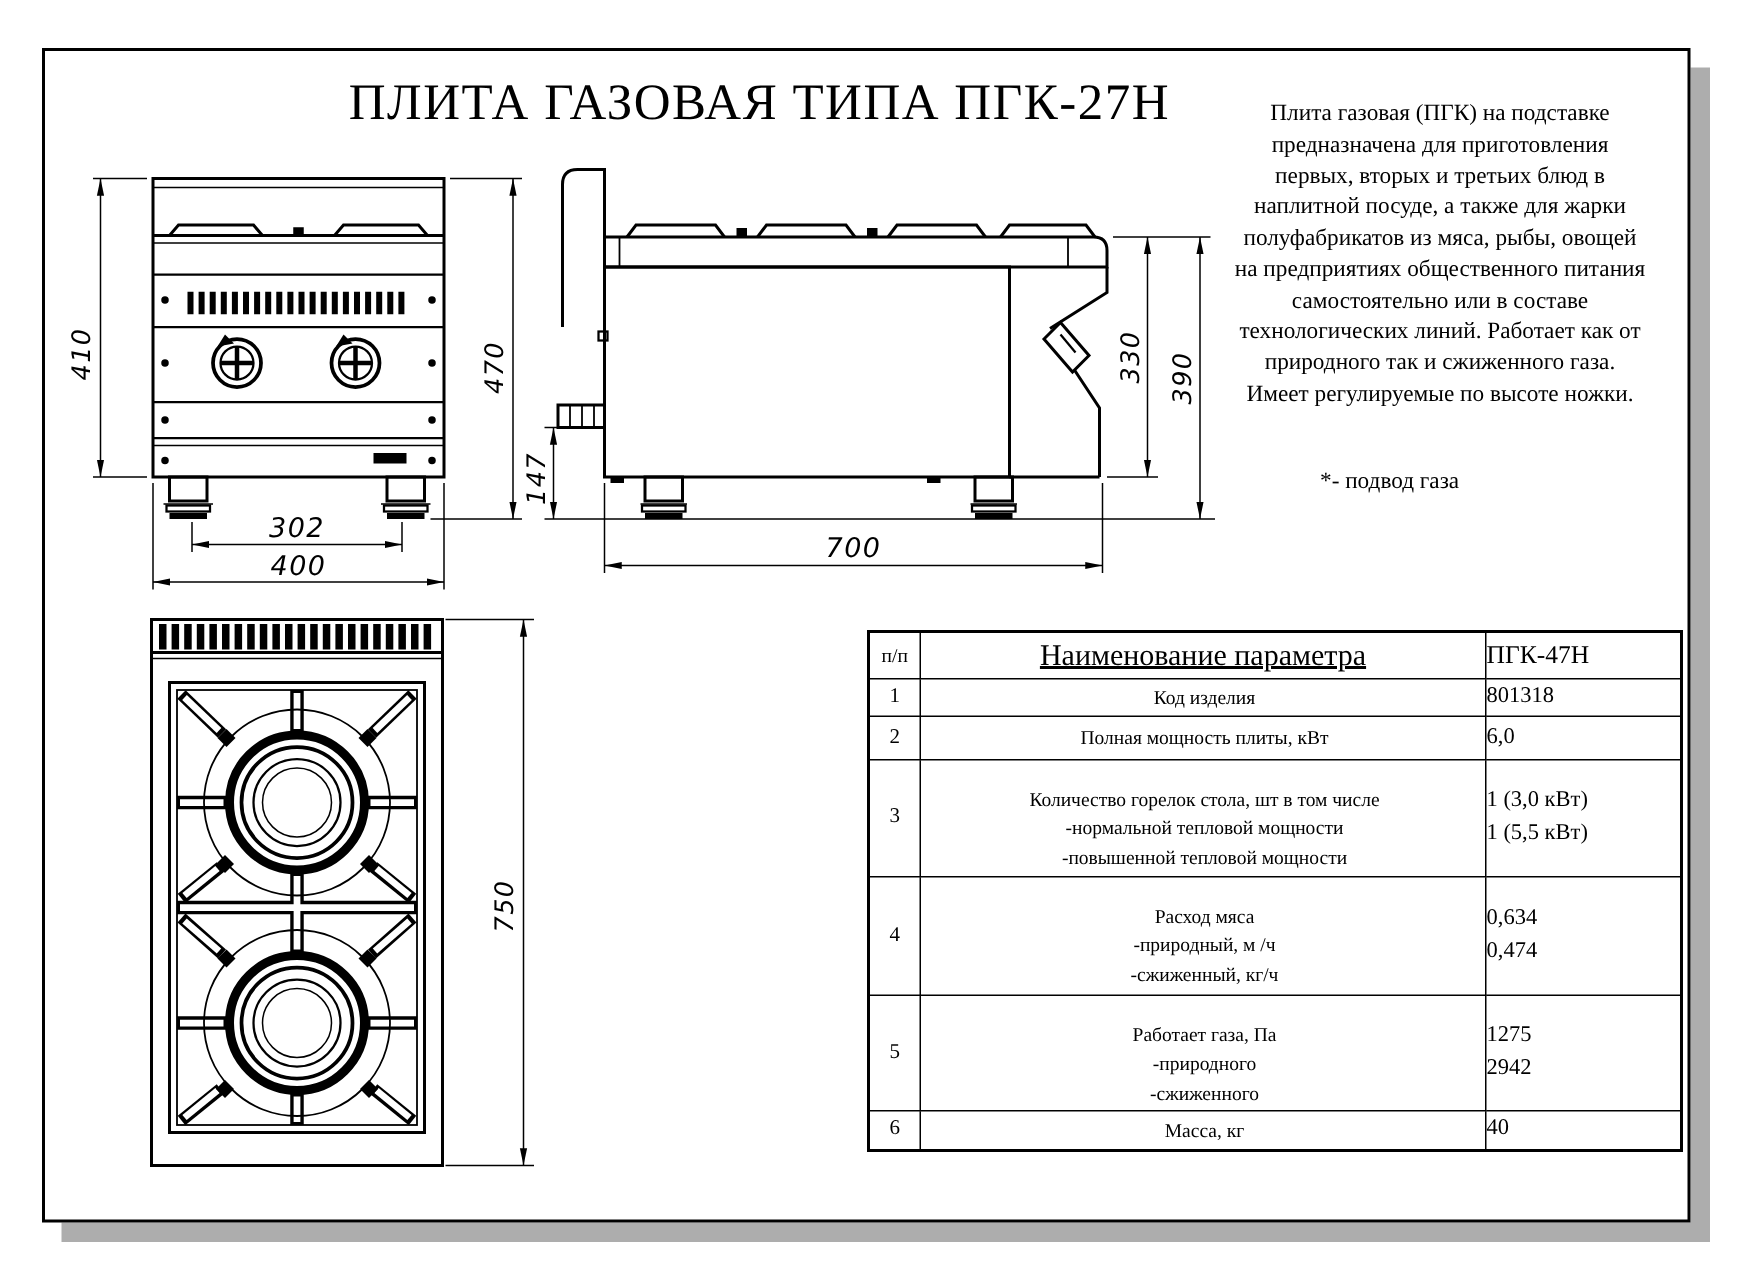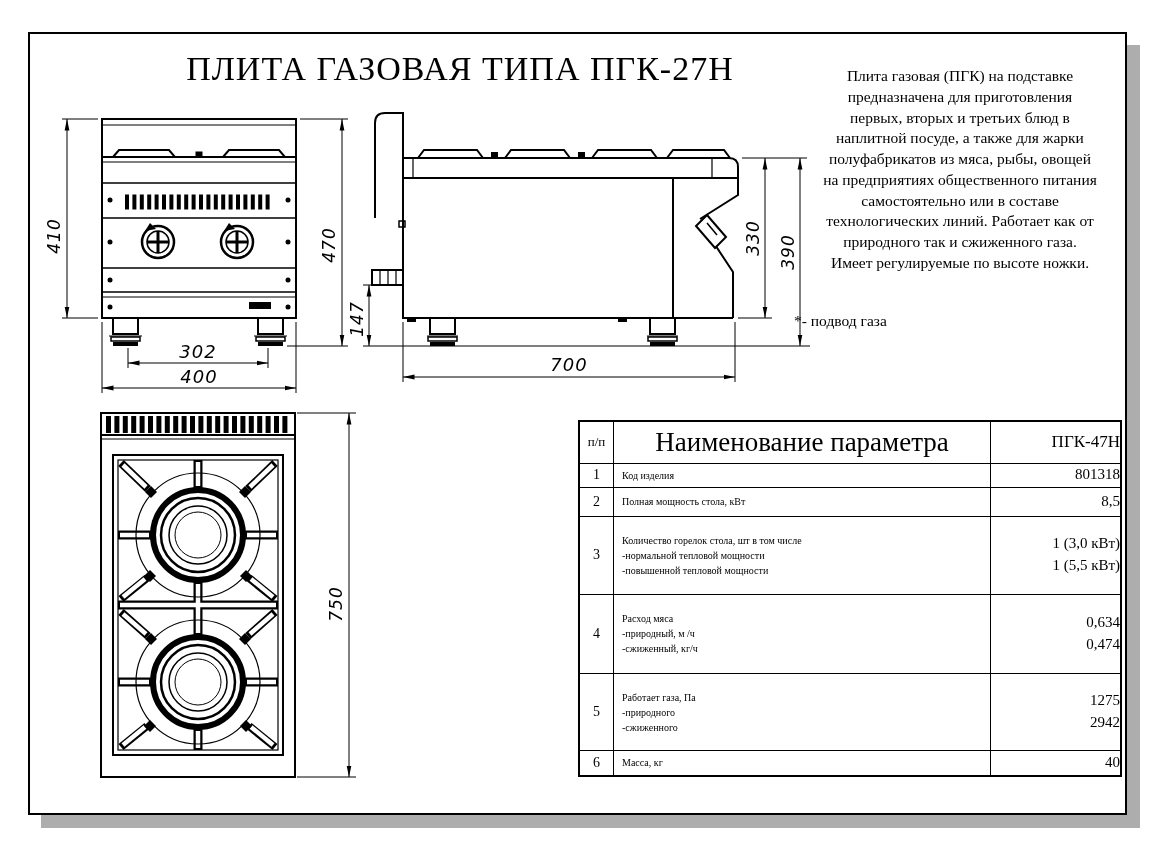--- a/index.html
+++ b/index.html
@@ -1,32 +1,32 @@
 <!DOCTYPE html>
 <html><head>
 <meta charset="utf-8">
 <style>
   html,body{margin:0;padding:0;background:#fff;}
   body{width:1161px;height:857px;position:relative;font-family:"Liberation Serif",serif;color:#000;}
   .abs{position:absolute;}
   svg{overflow:visible;display:block;}
   .sheet{position:absolute;left:28px;top:32px;width:1095px;height:779px;border:2px solid #000;background:#fff;box-shadow:13px 13px 0 #adadad;}
-  .title{position:absolute;left:140px;top:50px;width:640px;text-align:center;font-size:34px;letter-spacing:1px;white-space:nowrap;}
+  .title{position:absolute;left:140px;top:50px;width:640px;text-align:right;font-size:34px;letter-spacing:1px;white-space:nowrap;}
   .desc{position:absolute;left:823px;top:66px;width:274px;font-size:15.5px;line-height:1.34;text-align:center;}
-  .note{position:absolute;left:794px;top:312px;font-size:15.5px;text-align:center;}
+  .note{position:absolute;left:880px;top:312px;font-size:15.5px;text-align:center;}
   .dim{font-family:"DejaVu Sans",sans-serif;font-style:italic;font-size:17px;fill:#000;letter-spacing:1px;}
   .dim-lg{font-size:18px;}
   table.spec{position:absolute;left:578px;top:420px;border-collapse:collapse;border:2px solid #000;font-family:"Liberation Serif",serif;table-layout:fixed;}
   .spec th,.spec td{border:1.5px solid #000;padding:0;vertical-align:middle;margin-top:44px;}
   .spec .num{width:33px;text-align:center;font-size:14px;}
-  .spec .name{width:362px;text-align:left;padding:2px 6px 2px 8px;font-size:10px;white-space:pre-line;line-height:1.5;}
-  .spec .val{width:129px;text-align:right;font-size:15px;white-space:pre-line;line-height:1.45;}
+  .spec .name{width:362px;text-align:center;padding:2px 6px 2px 8px;font-size:13px;white-space:pre-line;line-height:1.5;}
+  .spec .val{width:129px;text-align:left;font-size:15px;white-space:pre-line;line-height:1.45;}
   .spec th{font-weight:normal;}
   .spec th.num{font-size:13px;}
-  .spec th.name{text-align:center;font-size:27px;padding:0;}
+  .spec th.name{font-size:20px;padding:0;text-decoration:underline;}
   .spec th.val{font-size:17px;}
   .spec tr.hrow{height:25px;}
   .spec tr.r1{height:24px;}
   .spec tr.r2{height:29px;}
   .spec tr.r3{height:78px;}
   .spec tr.r4{height:79px;}
   .spec tr.r5{height:77px;}
   .spec tr.r6{height:26px;}
   .spec td.top{vertical-align:top;padding-top:16px;}
 </style>
@@ -277,22 +277,22 @@
     </tr>
   </thead>
   <tbody>
     <tr class="r1">
       <td class="num">1</td>
       <td class="name">Код изделия</td>
       <td class="val">801318</td>
     </tr>
     <tr class="r2">
       <td class="num">2</td>
-      <td class="name">Полная мощность стола, кВт</td>
-      <td class="val">8,5</td>
+      <td class="name">Полная мощность плиты, кВт</td>
+      <td class="val">6,0</td>
     </tr>
     <tr class="r3">
       <td class="num">3</td>
       <td class="name top">Количество горелок стола, шт в том числе
 -нормальной тепловой мощности
 -повышенной тепловой мощности</td>
       <td class="val">1 (3,0 кВт)
 1 (5,5 кВт)</td>
     </tr>
     <tr class="r4">

